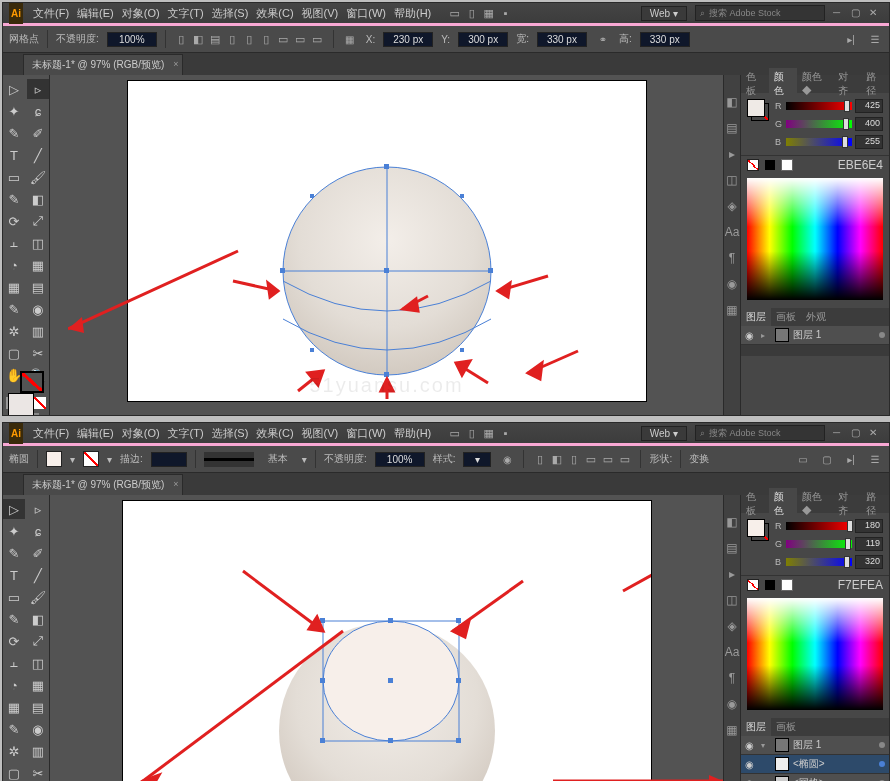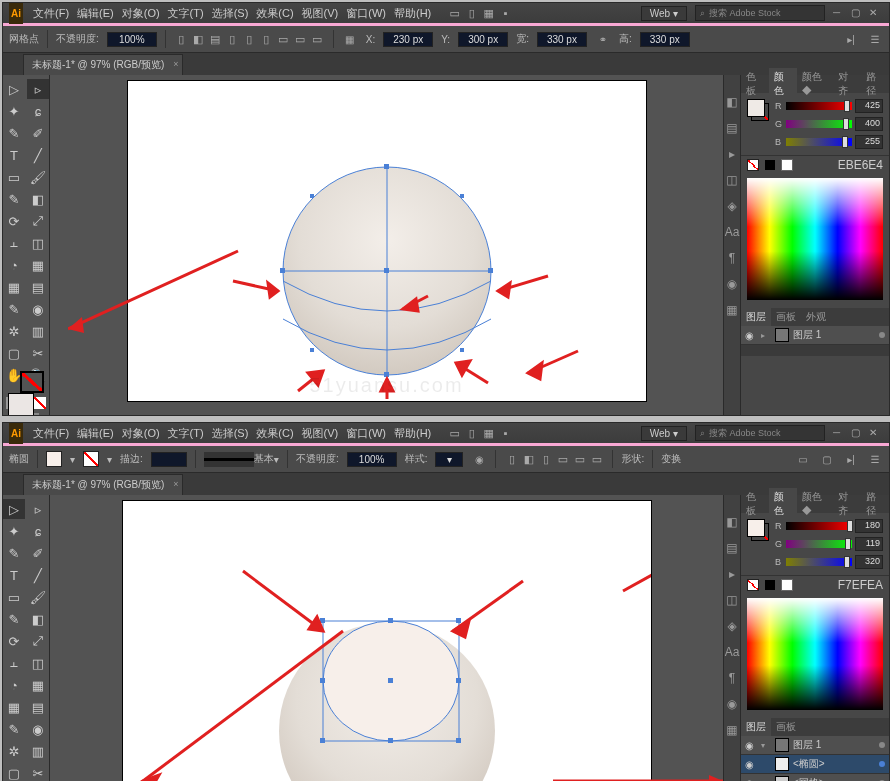--- a/index.html
+++ b/index.html
@@ -69,21 +69,21 @@
 .layer-row{display:flex;align-items:center;gap:4px;height:18px;background:#4f4f4f;border-bottom:1px solid #333;padding:0 4px;font-size:10px;color:#ccc}
 .layer-row.sel{background:#2d4a6a}
 .layer-row .eye{width:12px;color:#ccc}
 .layer-row .tw{width:10px;color:#999;font-size:8px}
 .layer-row .thumb{width:12px;height:12px;background:#777;border:1px solid #000}
 .layer-row .lname{flex:1}
 .layer-row .dot{width:6px;height:6px;border-radius:50%;background:#888}
 .watermark{position:absolute;bottom:4px;left:50%;transform:translateX(-50%);color:rgba(0,0,0,0.08);font-size:20px;font-weight:normal;letter-spacing:2px;pointer-events:none}
 .align-icons{display:flex;gap:2px}
 .align-icons span{width:15px;height:15px;display:inline-flex;align-items:center;justify-content:center;color:#aaa;font-size:11px}
-.ctrl2-stroke{display:flex;align-items:center;gap:0}
+.ctrl2-stroke{display:flex;align-items:center;gap:14px}
 .strokeline{width:50px;height:3px;background:#000;border:6px solid #333;border-left:none;border-right:none}
 </style>
 </head>
 <body>
 
 <div class="app" id="app1">
 
   <div class="topbar">
     <div class="ai-logo">Ai</div>
     <div class="menu-items">

